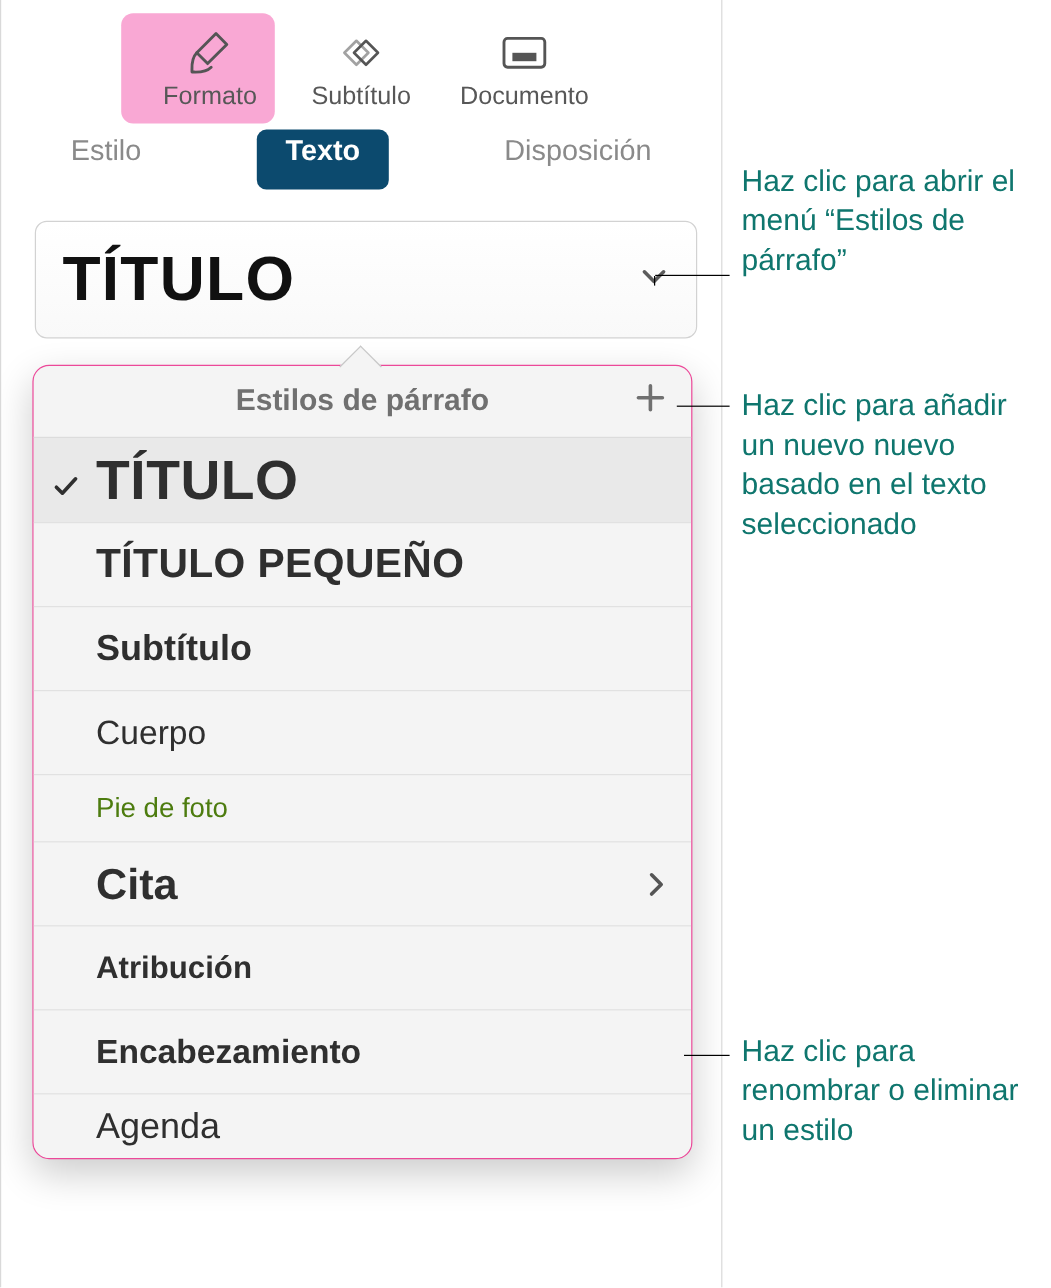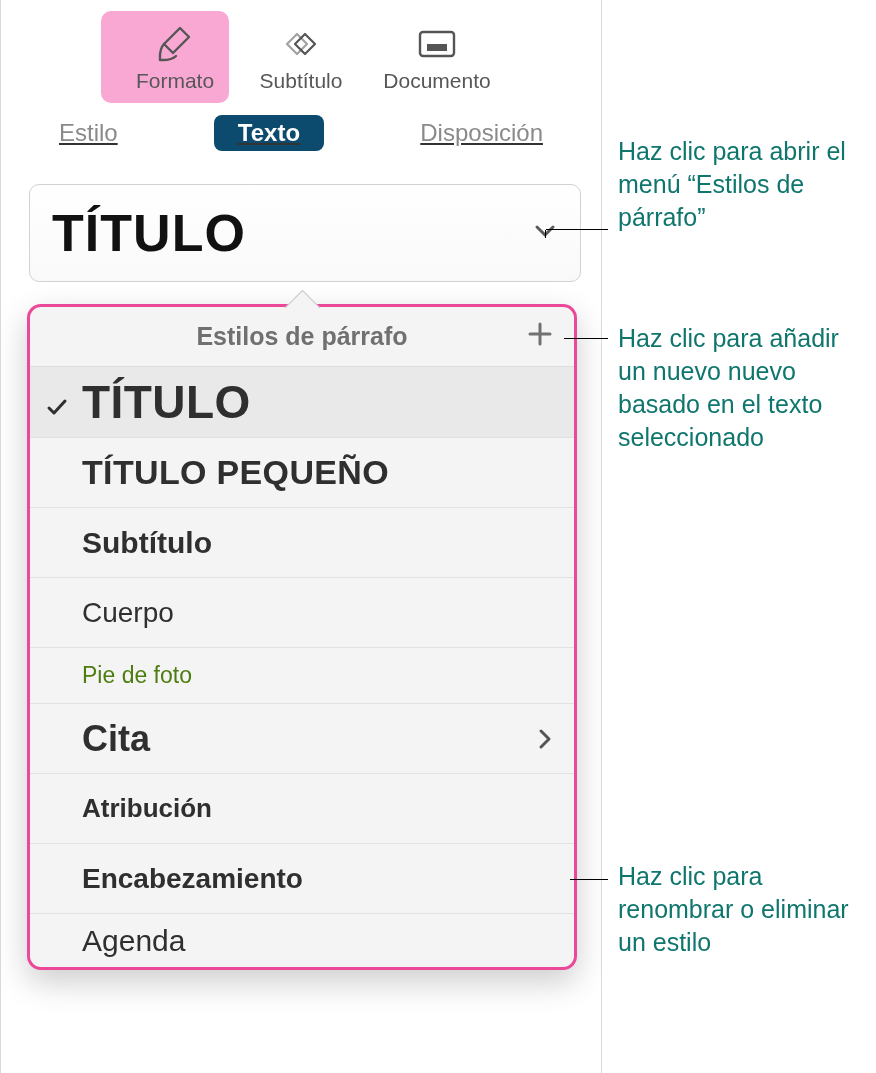--- a/index.html
+++ b/index.html
@@ -46,24 +46,22 @@
     height: 48px;
     display: flex;
     align-items: center;
     justify-content: center;
     color: #555;
   }
   .tool-btn .lbl { line-height: 1.2; }
   .sub-tabs {
     height: 50px;
     display: flex;
-    align-items: center;
     justify-content: space-between;
     padding: 0 34px;
-    text-decoration: underline;
   }
   .sub-tab {
     font-size: 24px;
     color: #8a8a8a;
     padding: 4px 24px;
     border-radius: 8px;
   }
   .sub-tab.active {
     background: #0c4a6e;
     color: #fff;
@@ -96,21 +94,21 @@
     right: 22px;
     top: 50%;
     transform: translateY(-50%);
     color: #5c5c5c;
   }
   .popover {
     position: absolute;
     left: 26px;
     top: 304px;
     width: 550px;
-    border: 3px solid #ec4899;
+    border: 1px solid #ec4899;
     border-radius: 14px;
     background: #f4f4f4;
     box-shadow: 0 12px 32px rgba(0,0,0,0.20);
   }
   .popover::before {
     content: "";
     position: absolute;
     top: -12px;
     left: 260px;
     width: 24px;

